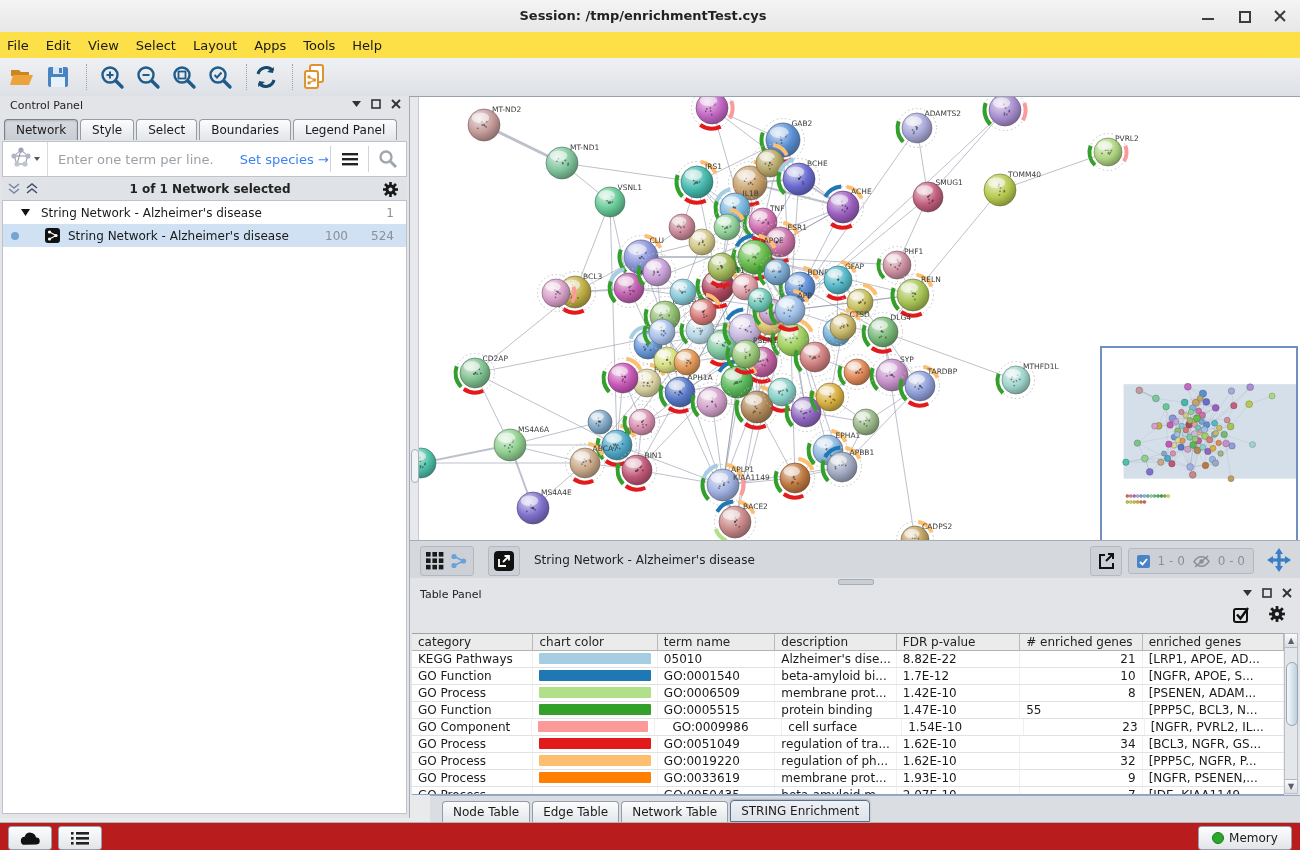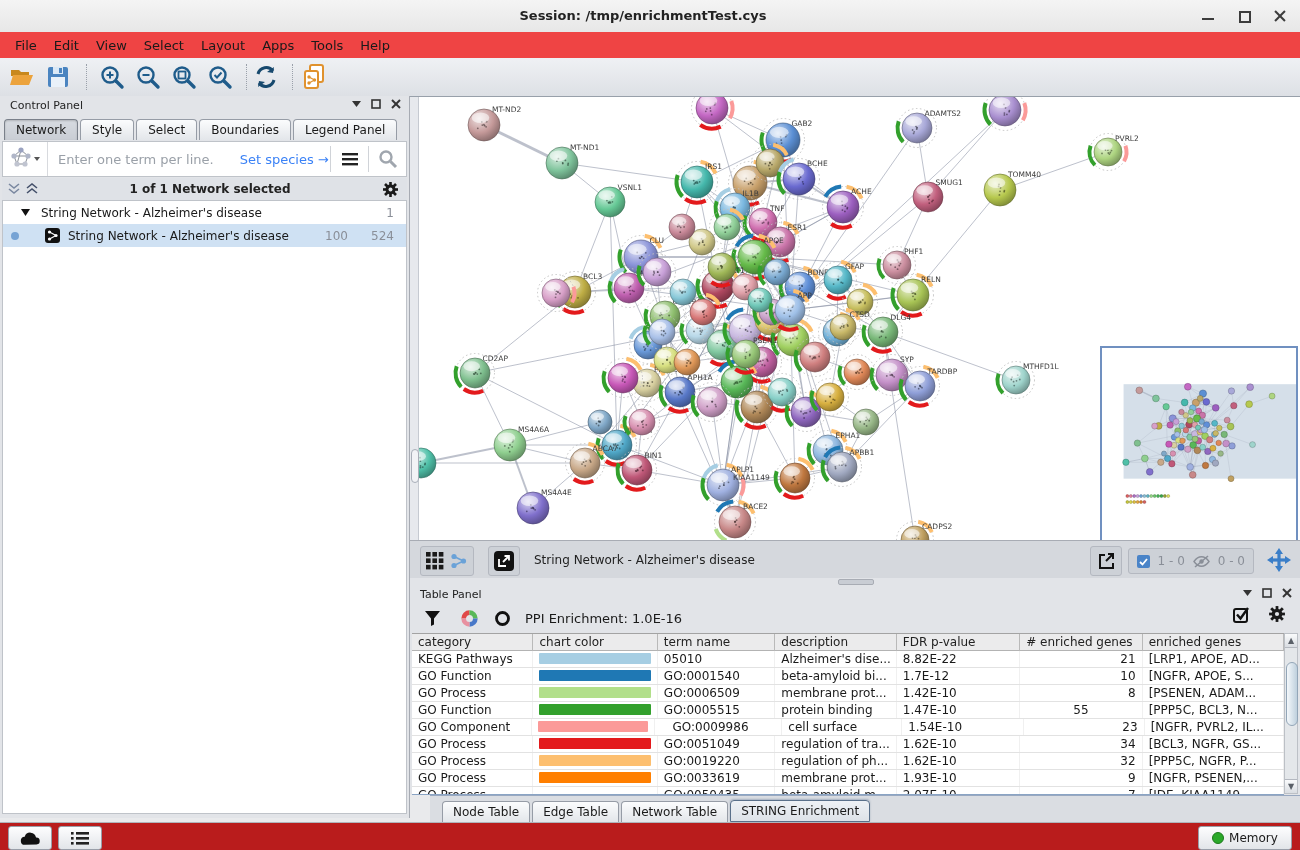--- a/index.html
+++ b/index.html
@@ -7,21 +7,21 @@
   
   .titlebar{position:absolute;left:0;top:0;width:1300px;height:32px;background:linear-gradient(#f4f4f4,#e7e7e7);border-bottom:1px solid #c9c9c9;}
   .titlebar .title{position:absolute;left:0;right:14px;top:0;line-height:32px;text-align:center;font-weight:bold;font-size:13px;color:#222;}
   .winbtns{position:absolute;right:14px;top:0;height:32px;display:flex;align-items:center;gap:24px;}
   .winbtn{width:12px;height:12px;position:relative;cursor:default;}
   .winbtn.min:after{content:"";position:absolute;left:0;right:0;bottom:2px;border-bottom:2px solid #3c3c3c;}
   .winbtn.max:after{content:"";position:absolute;left:1px;top:1px;width:8px;height:8px;border:2px solid #3c3c3c;}
   .winbtn.close:before,.winbtn.close:after{content:"";position:absolute;left:-1px;top:5px;width:14px;border-top:2px solid #3c3c3c;}
   .winbtn.close:before{transform:rotate(45deg);} .winbtn.close:after{transform:rotate(-45deg);}
   
-  .menubar{position:absolute;left:0;top:32px;width:1300px;height:26px;background:#ef4444;display:flex;align-items:center;padding-left:8px;box-sizing:border-box;font-size:13px;}
+  .menubar{position:absolute;left:0;top:32px;width:1300px;height:26px;background:#fde047;display:flex;align-items:center;box-sizing:border-box;font-size:13px;}
   .menu-item{padding:3px 7px;margin-right:3px;border-radius:2px;}
   
   .toolbar{position:absolute;left:0;top:58px;width:1300px;height:38px;background:linear-gradient(#eff1f4,#dde0e5);border-bottom:1px solid #b5b9c1;}
   .tbtn{position:absolute;top:5px;width:28px;height:28px;display:flex;align-items:center;justify-content:center;border-radius:3px;}
   .tsep{position:absolute;top:6px;width:1px;height:26px;border-left:1px dotted #9aa0aa;}
   .search{position:absolute;left:360px;top:67px;width:228px;height:20px;border:1px solid #8f959e;background:#fff;font-size:12px;padding:0 5px;font-family:inherit;}
   .helpbtn{position:absolute;left:609px;top:65px;width:25px;height:25px;border-radius:50%;background:radial-gradient(circle at 35% 30%,#8fc0e8,#4d88bd 70%);color:#fff;font-weight:bold;font-size:15px;text-align:center;line-height:25px;}
   
   .control-panel{position:absolute;left:0px;top:96px;width:410px;height:722px;background:#e2e4e8;border-right:1px solid #a7abb3;box-sizing:border-box;}
   .panel-head{position:relative;height:20px;line-height:20px;font-size:11px;padding-left:10px;color:#222;}
@@ -2830,41 +2830,20 @@
           </svg>
         <svg width="10" height="10">
             <rect x="1" y="1" width="8" height="8" fill="none" stroke="#333" stroke-width="1.6"></rect>
           </svg>
         <svg width="10" height="10">
             <line x1="1" y1="1" x2="9" y2="9" stroke="#333" stroke-width="2"></line>
             <line x1="9" y1="1" x2="1" y2="9" stroke="#333" stroke-width="2"></line>
           </svg>
       </span>
     </div>
-    <div class="tp-toolbar">
-      <span style="margin-left:14px">
-        <svg width="17" height="17">
-            <polygon points="1,1 16,1 10,8.5 10,14.5 7,16 7,8.5" fill="#111"></polygon>
-          </svg>
-        </span>
-      <span style="margin-left:20px">
-        <svg width="17" height="17" viewBox="0 0 16 16">
-            <path d="M8 2.5A5.5 5.5 0 0 0 2.5 8" fill="none" stroke="#e04848" stroke-width="4.4"></path>
-            <path d="M8 2.5A5.5 5.5 0 0 1 13.5 8" fill="none" stroke="#58b858" stroke-width="4.4"></path>
-            <path d="M13.5 8A5.5 5.5 0 0 1 8 13.5" fill="none" stroke="#4878c8" stroke-width="4.4"></path>
-            <path d="M8 13.5A5.5 5.5 0 0 1 2.5 8" fill="none" stroke="#e890a0" stroke-width="4.4"></path>
-          </svg>
-        </span>
-      <span style="margin-left:16px">
-        <svg width="17" height="17">
-            <circle cx="8.5" cy="8.5" r="6" fill="none" stroke="#111" stroke-width="2.8"></circle>
-          </svg>
-        </span>
-      <span class="ppi">PPI Enrichment: 1.0E-16</span>
-    </div>
     <div class="tp-right">
       <svg width="17" height="17">
           <rect x="1" y="3" width="13" height="13" rx="2" fill="none" stroke="#111" stroke-width="2"></rect>
           <path d="M4 8.5l3.5 4L15 2" fill="none" stroke="#111" stroke-width="2.4"></path>
         </svg>
       <svg width="18" height="18" viewBox="0 0 17 17">
           <g stroke="#1a1a1a" stroke-width="2.6">
             <line x1="8.5" y1="1" x2="8.5" y2="16"></line>
             <line x1="1" y1="8.5" x2="16" y2="8.5"></line>
             <line x1="3" y1="3" x2="14" y2="14"></line>
@@ -2918,21 +2897,21 @@
           <div class="td" style="width: 142px;">[PSENEN, ADAM...</div>
         </div>
         <div class="tr">
           <div class="td" style="width: 122px;">GO Function</div>
           <div class="td" style="width: 125px;">
             <div class="swatch" style="background: rgb(51, 160, 44);"></div>
           </div>
           <div class="td" style="width: 118px;">GO:0005515</div>
           <div class="td" style="width: 122px;">protein binding</div>
           <div class="td" style="width: 124px;">1.47E-10</div>
-          <div class="td" style="width: 123px; text-align: center;">55</div>
+          <div class="td" style="width: 123px; text-align: left;">55</div>
           <div class="td" style="width: 142px;">[PPP5C, BCL3, N...</div>
         </div>
         <div class="tr">
           <div class="td" style="width: 122px;">GO Component</div>
           <div class="td" style="width: 125px;">
             <div class="swatch" style="background: rgb(251, 154, 153);"></div>
           </div>
           <div class="td" style="width: 118px; margin-left: 12px;">GO:0009986</div>
           <div class="td" style="width: 122px;">cell surface</div>
           <div class="td" style="width: 124px;">1.54E-10</div>

